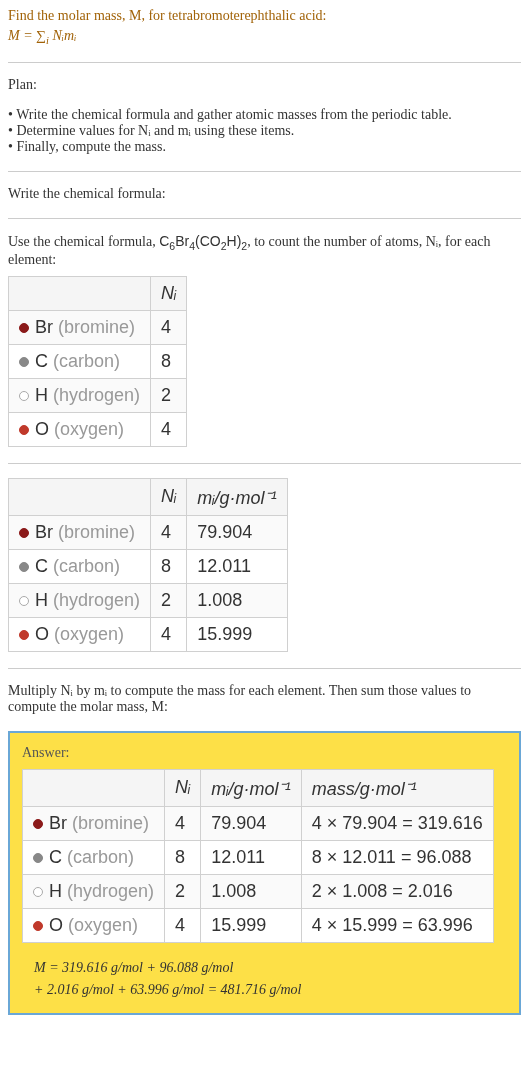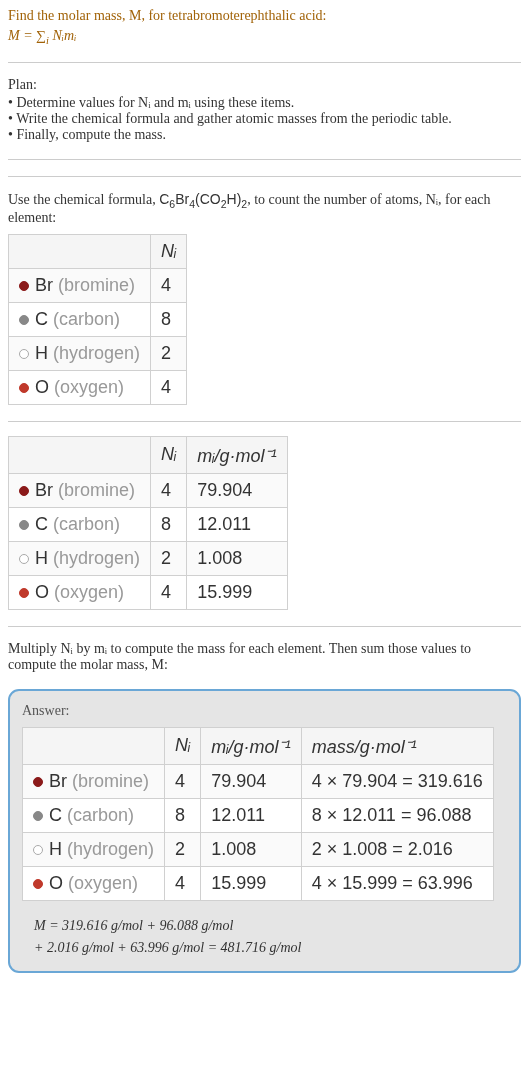--- a/index.html
+++ b/index.html
@@ -9,21 +9,21 @@
       color: #333;
       background: #fff;
       width: 529px;
       padding: 8px;
     }
     .section { margin-bottom: 16px; }
     .divider { border-top: 1px solid #ccc; margin: 14px 0; }
     .intro { color: #a16207; }
     .formula-line { margin-top: 4px; font-style: italic; font-family: Liberation Serif, serif; }
     .sub { vertical-align: sub; font-size: 0.75em; }
-    .plan-title { margin-bottom: 2px; }
+    .plan-title { margin-bottom: 14px; }
     .plan-list { list-style: none; padding-left: 0; }
     .plan-list li::before { content: "• "; }
     .chemical { font-family: Arial, sans-serif; }
     table {
       border-collapse: collapse;
       margin-top: 8px;
       font-family: Arial, sans-serif;
       font-size: 18px;
       padding-left: 48px;
     }
@@ -47,22 +47,22 @@
       vertical-align: middle;
       border: 1px solid #999;
     }
     .dot-br { background: #8b1a1a; border-color: #8b1a1a; }
     .dot-c { background: #888; border-color: #888; }
     .dot-h { background: #fff; border-color: #aaa; }
     .dot-o { background: #c0392b; border-color: #c0392b; }
     .gray { color: #999; }
     .answer-box {
       border: 2px solid #6aa7d6;
-      border-radius: 11px;
-      background: #e5e5e5;
+      border-radius: 0;
+      background: #fde047;
       padding: 12px;
       margin-top: 4px;
     }
     .answer-title { color: #555; margin-bottom: 8px; }
     .answer-box table { background: #fff; }
     .final-formula {
       margin-top: 14px;
       font-style: italic;
       line-height: 1.6;
       padding-left: 12px;
@@ -76,29 +76,30 @@
   <div class="formula-line">
     <span>M = ∑</span><span class="sub">i</span><span> Nᵢmᵢ</span>
   </div>
 </div>
 
 <div class="divider"></div>
 
 <div class="section">
   <div class="plan-title">Plan:</div>
   <ul class="plan-list">
+    <li>Write the chemical formula and gather atomic masses from the periodic table.</li>
     <li>Determine values for Nᵢ and mᵢ using these items.</li>
-    <li>Write the chemical formula and gather atomic masses from the periodic table.</li>
     <li>Finally, compute the mass.</li>
   </ul>
 </div>
 
 <div class="divider"></div>
 
 <div class="section">
+  <div>Write the chemical formula:</div>
 </div>
 
 <div class="divider"></div>
 
 <div class="section">
   <div>
     <span>Use the chemical formula, </span><span class="chemical"><span>C</span><span class="sub">6</span><span>Br</span><span class="sub">4</span><span>(CO</span><span class="sub">2</span><span>H)</span><span class="sub">2</span></span><span>, to count the number of atoms, Nᵢ, for each element:</span>
   </div>
   <table>
     <tbody>

